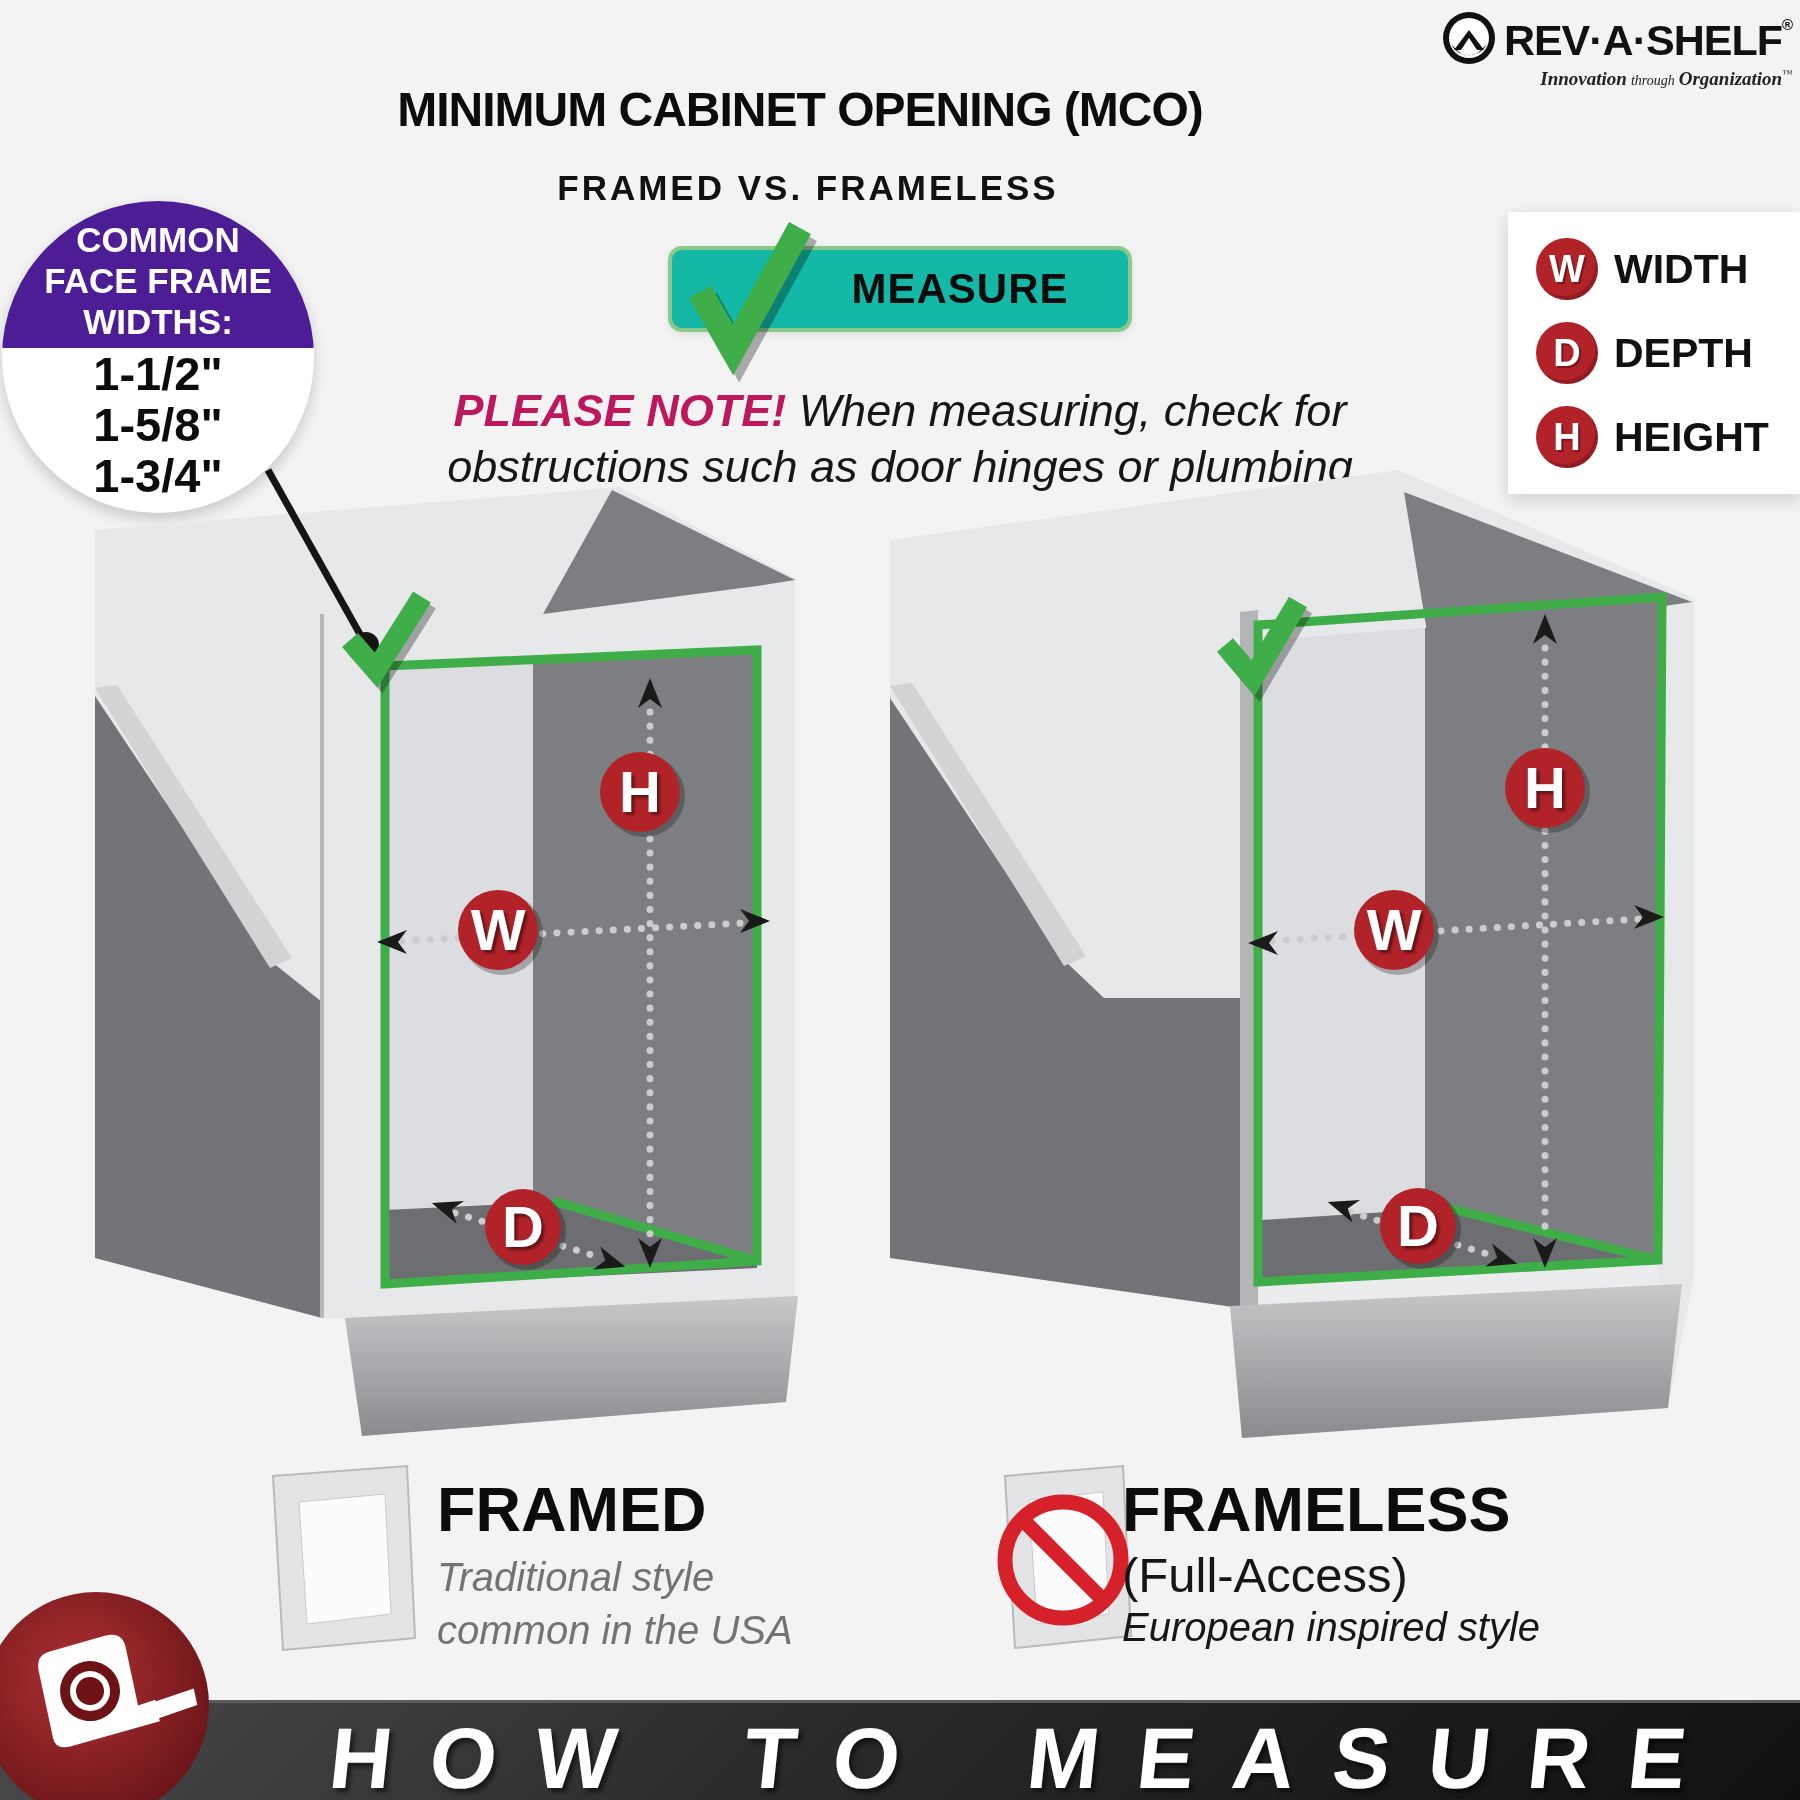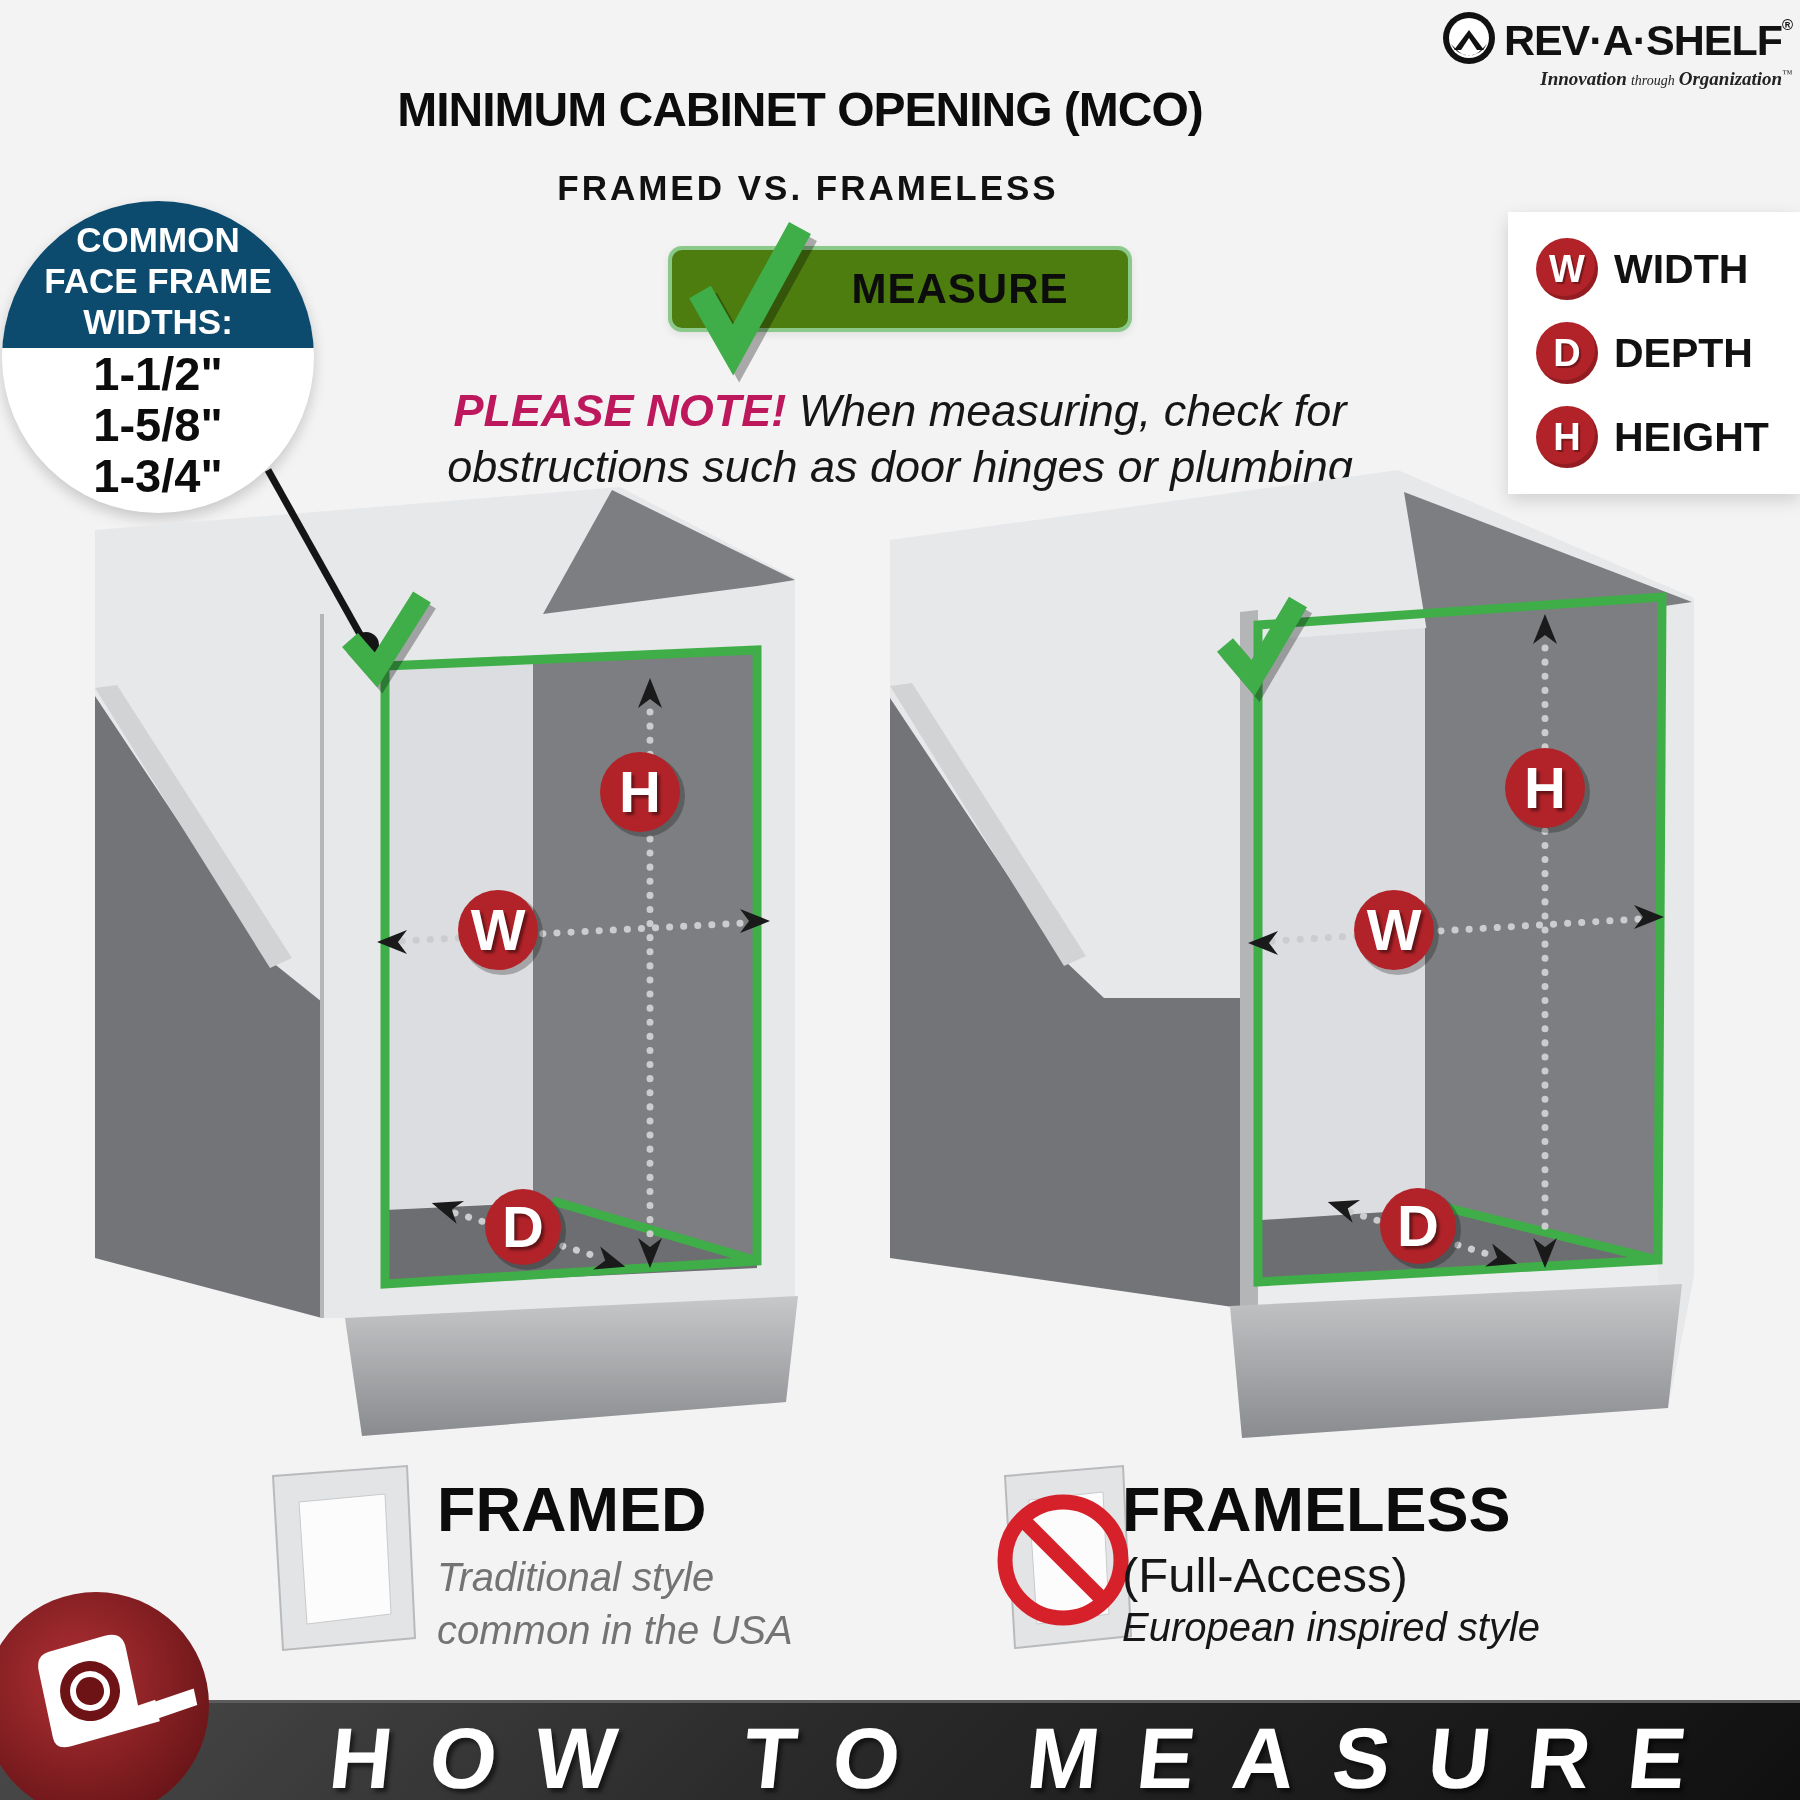--- a/index.html
+++ b/index.html
@@ -18,28 +18,28 @@
   .logo-tag .tm{font-size:10px;vertical-align:top;}
 
   .page-title{left:0;top:82px;width:1600px;text-align:center;font-size:48px;font-weight:900;
               letter-spacing:-1px;color:#0c0c0c;}
   .page-subtitle{left:8px;top:168px;width:1600px;text-align:center;font-size:35px;font-weight:800;
               letter-spacing:3px;color:#111;}
 
   
   .callout{left:2px;top:201px;width:312px;height:312px;border-radius:50%;overflow:hidden;background:#fff;
            box-shadow:0 6px 14px rgba(0,0,0,.18);}
-  .callout-top{position:absolute;left:0;top:0;width:100%;height:47%;background:#0c4a6e;
+  .callout-top{position:absolute;left:0;top:0;width:100%;height:47%;background:#4c1d95;
            display:flex;flex-direction:column;align-items:center;justify-content:flex-end;padding-bottom:6px;box-sizing:border-box;}
   .callout-top div{color:#fff;font-weight:800;font-size:35px;line-height:41px;}
   .callout-bottom{position:absolute;left:0;top:47%;width:100%;text-align:center;}
   .callout-bottom div{color:#0c0c0c;font-weight:800;font-size:47px;line-height:51px;}
 
   
-  .measure-btn{left:668px;top:246px;width:464px;height:86px;background:#4d7c0f;border:4px solid #8bc98b;
+  .measure-btn{left:668px;top:246px;width:464px;height:86px;background:#14b8a6;border:4px solid #8bc98b;
       border-radius:14px;box-sizing:border-box;display:flex;align-items:center;justify-content:center;
       box-shadow:0 3px 8px rgba(0,0,0,.08);}
   .measure-btn span{font-size:42px;font-weight:800;letter-spacing:1px;color:#0c0c0c;padding-left:120px;}
   .note{left:100px;top:383px;width:1600px;text-align:center;font-style:italic;font-size:45px;line-height:56px;color:#161616;}
   .note .lead{font-weight:800;}
 
   
   .legend{left:1508px;top:212px;width:292px;height:282px;background:#fff;box-shadow:0 6px 16px rgba(0,0,0,.15);
       display:flex;flex-direction:column;justify-content:center;gap:22px;padding-left:28px;box-sizing:border-box;}
   .legend-row{display:flex;align-items:center;gap:16px;}

